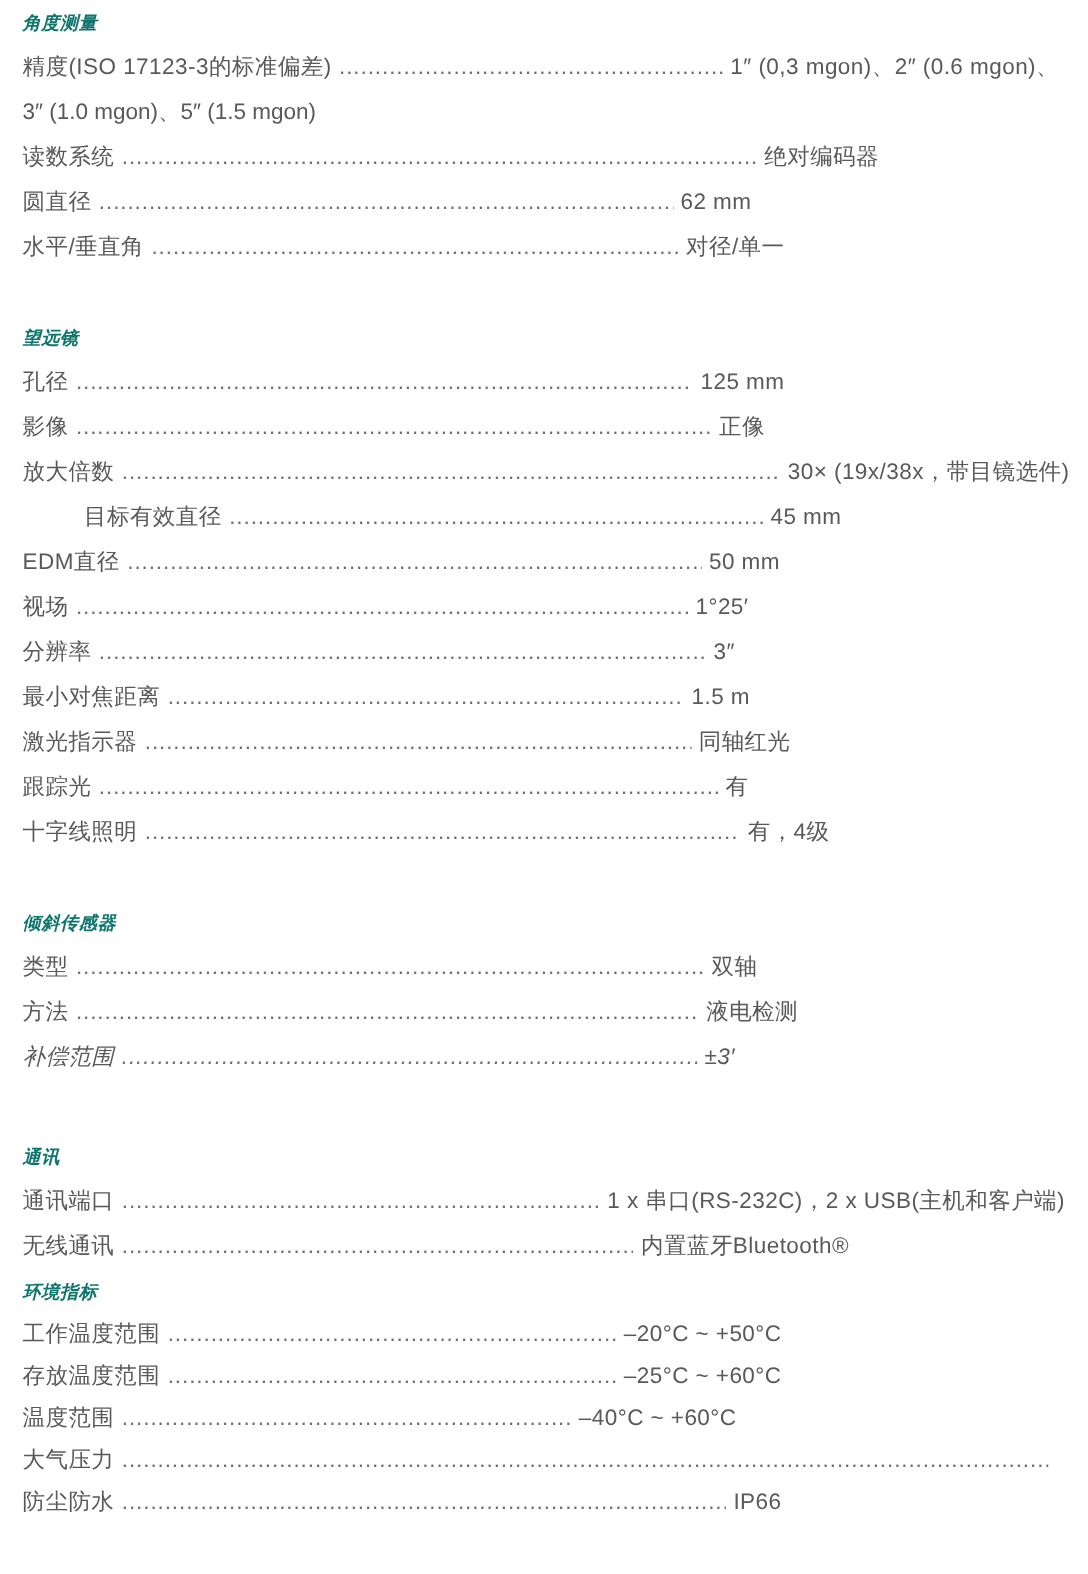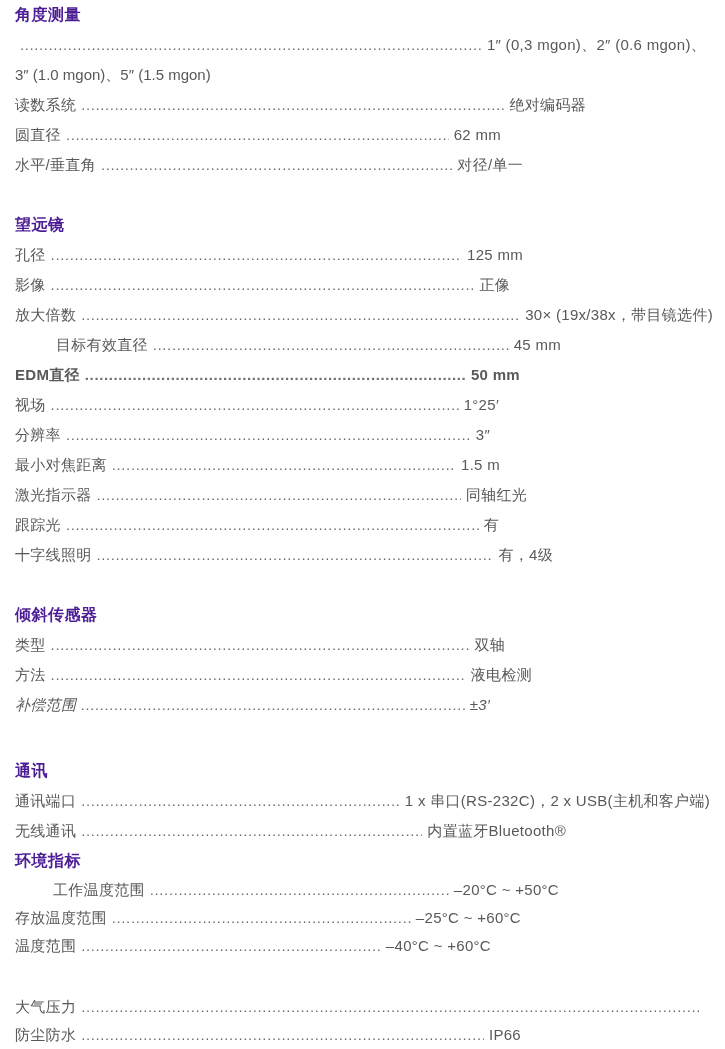--- a/index.html
+++ b/index.html
@@ -8,26 +8,27 @@
     height: 1049px;
     overflow: hidden;
     background: #ffffff;
     box-sizing: border-box;
     padding: 0 12px 0 15px;
     font-family: "Liberation Sans", "DejaVu Sans", sans-serif;
     color: #595959;
   }
   .sec { display: block; }
   .sec-title {
-    font-size: 16px;
+    font-size: 12px;
     font-weight: 700;
-    color: #4c1d95;
+    color: #0f766e;
     line-height: 30px;
     margin: 0;
     letter-spacing: 0.5px;
+    font-style: italic;
   }
   .row {
     font-size: 15px;
     line-height: 30px;
   }
   .line {
     display: flex;
     align-items: baseline;
   }
   .lbl {
@@ -53,20 +54,21 @@
   }
 </style>
 </head>
 <body>
 
 <main>
     <section class="sec">
       <h2 class="sec-title">角度测量</h2>
       <div class="row" style="line-height: 30px;">
         <div class="line" style="max-width: 691px;">
+          <span class="lbl">精度(ISO 17123-3的标准偏差)</span>
           <span class="dots" aria-hidden="true">............................................................................................................................................................................................................................................................................................................</span>
           <span class="val">1″ (0,3 mgon)、2″ (0.6 mgon)、</span>
         </div>
         <div class="line2">3″ (1.0 mgon)、5″ (1.5 mgon)</div>
       </div>
       <div class="row" style="line-height: 30px;">
         <div class="line" style="max-width: 571px;">
           <span class="lbl">读数系统</span>
           <span class="dots" aria-hidden="true">............................................................................................................................................................................................................................................................................................................</span>
           <span class="val">绝对编码器</span>
@@ -110,21 +112,21 @@
           <span class="val">30× (19x/38x，带目镜选件)</span>
         </div>
       </div>
       <div class="row" style="line-height: 30px; margin-left: 41px;">
         <div class="line" style="max-width: 505px;">
           <span class="lbl">目标有效直径</span>
           <span class="dots" aria-hidden="true">............................................................................................................................................................................................................................................................................................................</span>
           <span class="val">45 mm</span>
         </div>
       </div>
-      <div class="row" style="line-height: 30px; font-weight: bold;">
+      <div class="row" style="line-height: 30px;">
         <div class="line" style="max-width: 505px;">
           <span class="lbl">EDM直径</span>
           <span class="dots" aria-hidden="true">............................................................................................................................................................................................................................................................................................................</span>
           <span class="val">50 mm</span>
         </div>
       </div>
       <div class="row" style="line-height: 30px;">
         <div class="line" style="max-width: 484px;">
           <span class="lbl">视场</span>
           <span class="dots" aria-hidden="true">............................................................................................................................................................................................................................................................................................................</span>
@@ -204,41 +206,41 @@
         <div class="line" style="max-width: 551px;">
           <span class="lbl">无线通讯</span>
           <span class="dots" aria-hidden="true">............................................................................................................................................................................................................................................................................................................</span>
           <span class="val">内置蓝牙Bluetooth®</span>
         </div>
       </div>
     </section>
     <section class="sec">
       <h2 class="sec-title">环境指标</h2>
       <div class="row" style="line-height: 28px;">
-        <div class="line" style="max-width: 506px; margin-left: 38px;">
+        <div class="line" style="max-width: 506px;">
           <span class="lbl">工作温度范围</span>
           <span class="dots" aria-hidden="true">............................................................................................................................................................................................................................................................................................................</span>
           <span class="val">–20°C ~ +50°C</span>
         </div>
       </div>
       <div class="row" style="line-height: 28px;">
         <div class="line" style="max-width: 506px;">
           <span class="lbl">存放温度范围</span>
           <span class="dots" aria-hidden="true">............................................................................................................................................................................................................................................................................................................</span>
           <span class="val">–25°C ~ +60°C</span>
         </div>
       </div>
       <div class="row" style="line-height: 28px;">
         <div class="line" style="max-width: 476px;">
           <span class="lbl">温度范围</span>
           <span class="dots" aria-hidden="true">............................................................................................................................................................................................................................................................................................................</span>
           <span class="val">–40°C ~ +60°C</span>
         </div>
       </div>
-      <div class="row" style="line-height: 28px; margin-top: 33px;">
+      <div class="row" style="line-height: 28px;">
         <div class="line" style="max-width: 689px;">
           <span class="lbl">大气压力</span>
           <span class="dots" aria-hidden="true">............................................................................................................................................................................................................................................................................................................</span>
         </div>
       </div>
       <div class="row" style="line-height: 28px;">
         <div class="line" style="max-width: 506px;">
           <span class="lbl">防尘防水</span>
           <span class="dots" aria-hidden="true">............................................................................................................................................................................................................................................................................................................</span>
           <span class="val">IP66</span>

